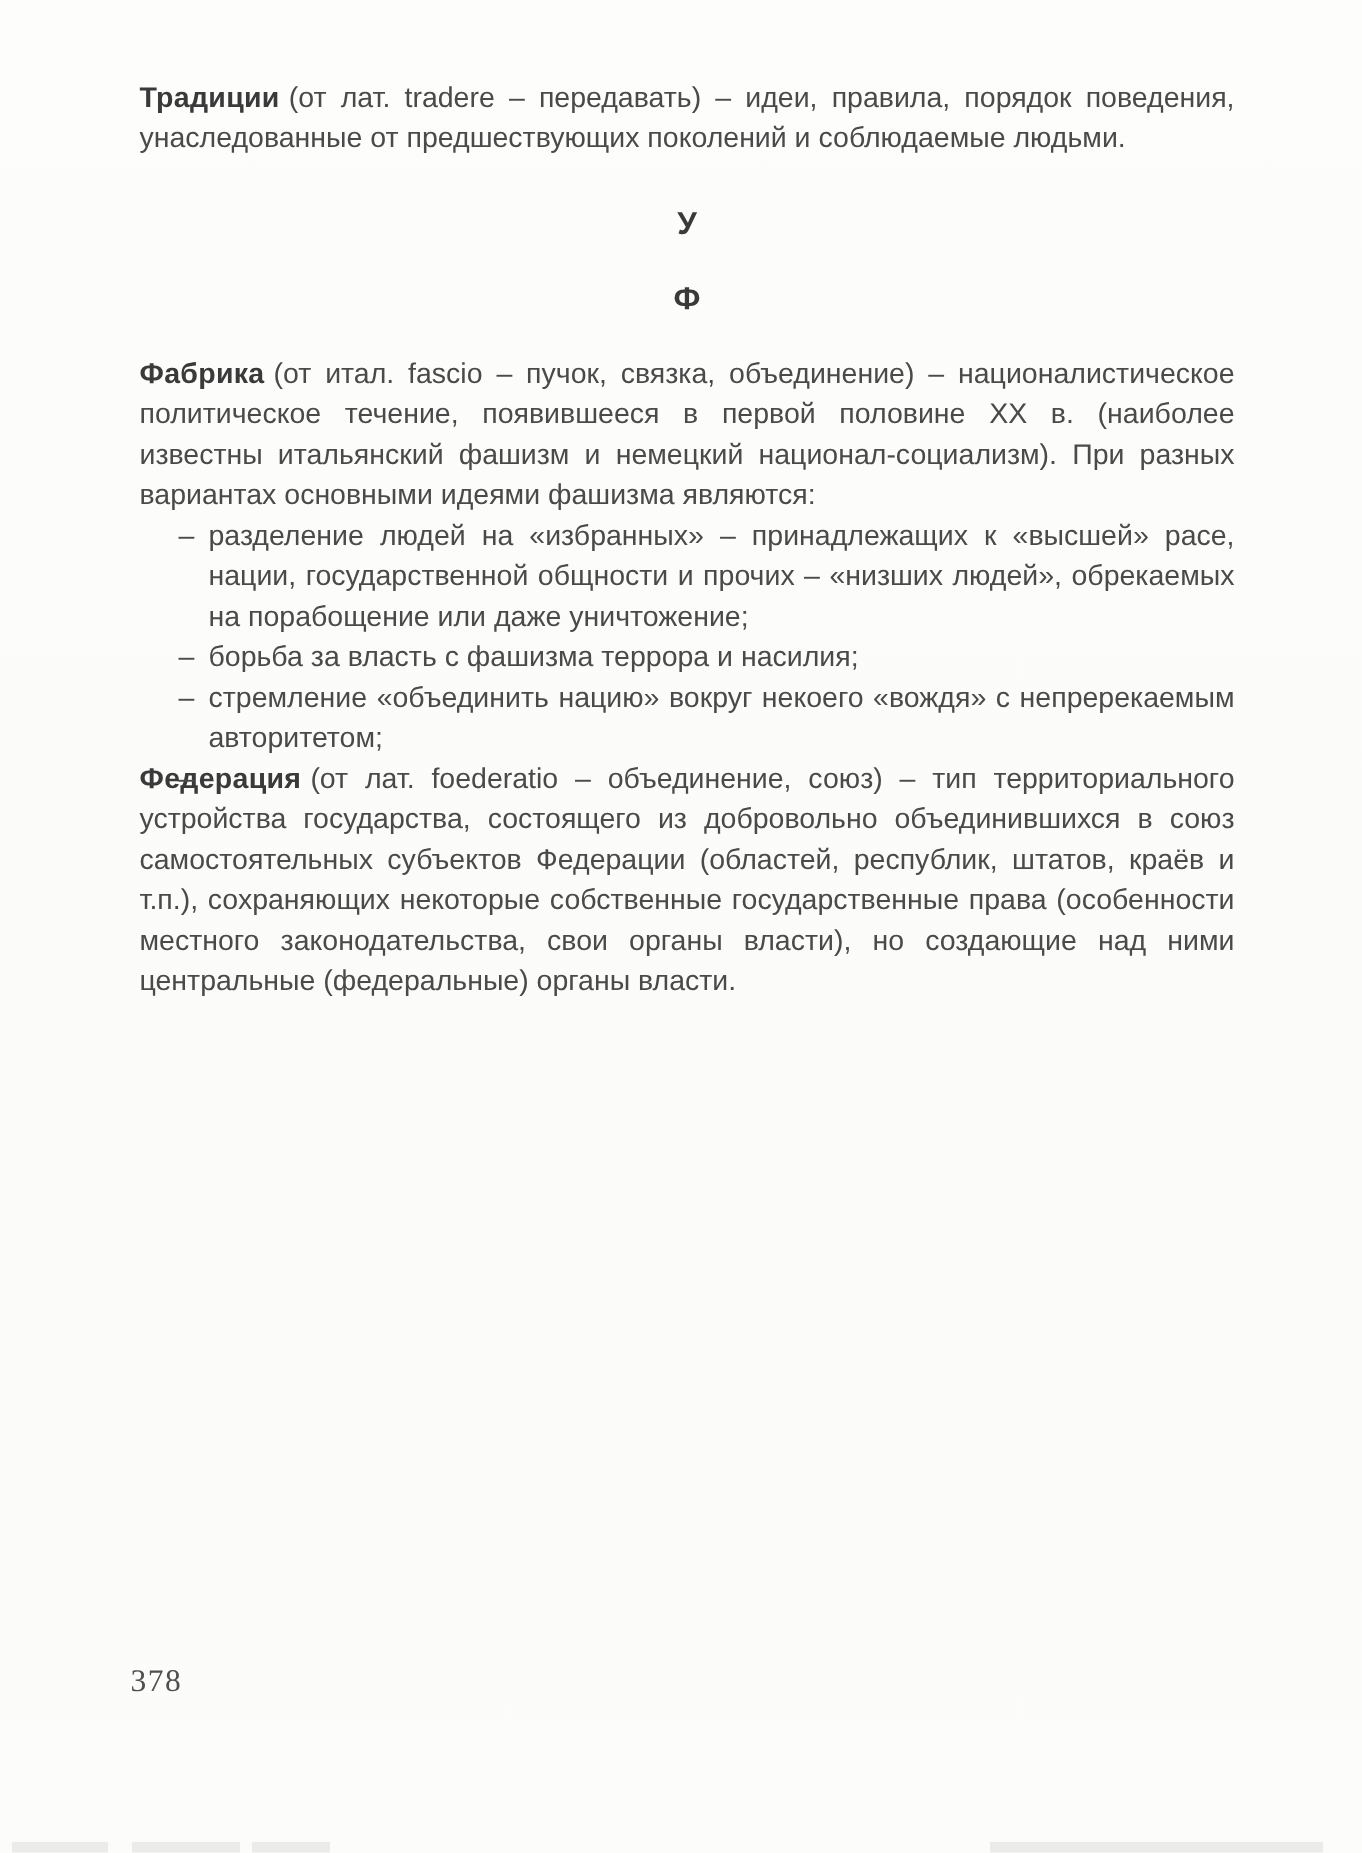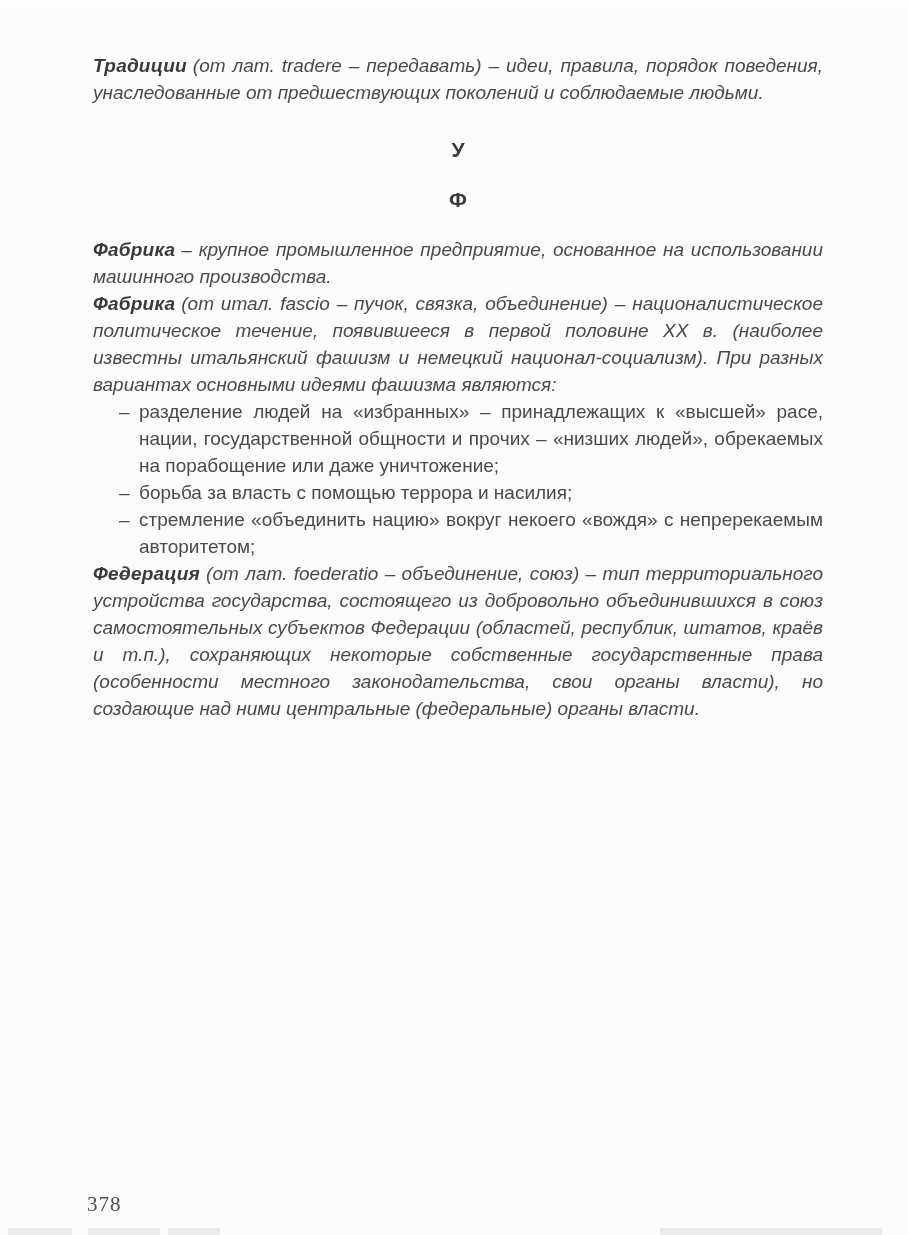--- a/index.html
+++ b/index.html
@@ -26,21 +26,20 @@
     width: 730px;
     color: #4a4a4a;
     font-size: 19px;
     line-height: 27px;
     text-align: justify;
     hyphens: auto;
   }
   p.entry {
     margin: 0;
     padding: 0;
-    font-style: italic;
   }
   .term {
     font-weight: 700;
     color: #3a3a3a;
     margin-right: 0.32em;
     letter-spacing: 0.2px;
   }
   h2.section-letter {
     margin: 0;
     text-align: center;
@@ -60,21 +59,21 @@
     margin: 0;
   }
   .bullet .dash {
     position: absolute;
     left: 26px;
     top: 0;
   }
   .page-number {
     position: absolute;
     left: 87px;
-    top: 1192px;
+    top: 1108px;
     font-family: "Liberation Serif", serif;
     font-size: 21px;
     color: #4f4f4f;
     letter-spacing: 1px;
   }
   .scan-artifact {
     position: absolute;
     background: #ebebea;
     height: 7px;
     bottom: 0;
@@ -92,34 +91,33 @@
   <div class="content">
 
     <p class="entry"><b class="term">Традиции</b><span>(от лат. tradere – передавать) – идеи, правила, порядок поведения, унаследованные от предшествующих поколений и соблюдаемые людьми.</span></p>
 
 
     <h2 class="section-letter sec-u">У</h2>
 
 
     <h2 class="section-letter sec-f">Ф</h2>
 
-    <p class="entry"><b class="term">Фабрика</b><span>– крупное промышленное предприятие, основанное на использовании машинного производства.</span></p>
 
 
 
     <p class="entry"><b class="term">Фабрика</b><span>(от итал. fascio – пучок, связка, объединение) – националистическое политическое течение, появившееся в первой половине XX в. (наиболее известны итальянский фашизм и немецкий национал-социализм). При разных вариантах основными идеями фашизма являются:</span></p>
 
     <div class="bullets">
       <div class="bullet">
         <span class="dash">–</span>
         <span>разделение людей на «избранных» – принадлежащих к «высшей» расе, нации, государственной общности и прочих – «низших людей», обрекаемых на порабощение или даже уничтожение;</span>
       </div>
       <div class="bullet">
         <span class="dash">–</span>
-        <span>борьба за власть с помощью террора и насилия;</span>
+        <span>борьба за власть с фашизма террора и насилия;</span>
       </div>
       <div class="bullet">
         <span class="dash">–</span>
         <span>стремление «объединить нацию» вокруг некоего «вождя» с непререкаемым авторитетом;</span>
       </div>
       <div class="bullet">
         <span class="dash">–</span>
       </div>
     </div>
 

